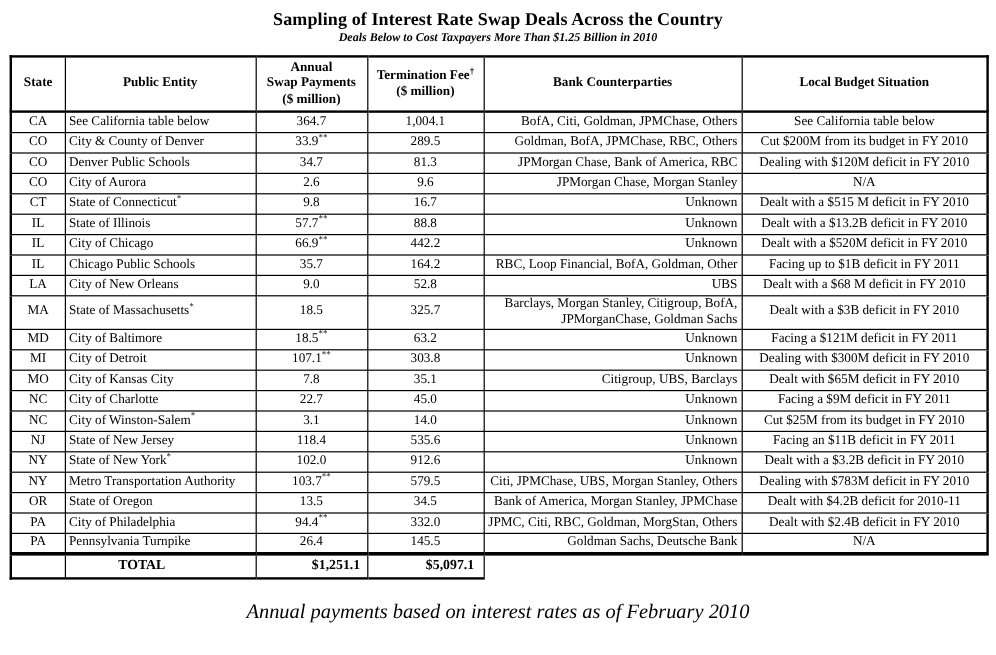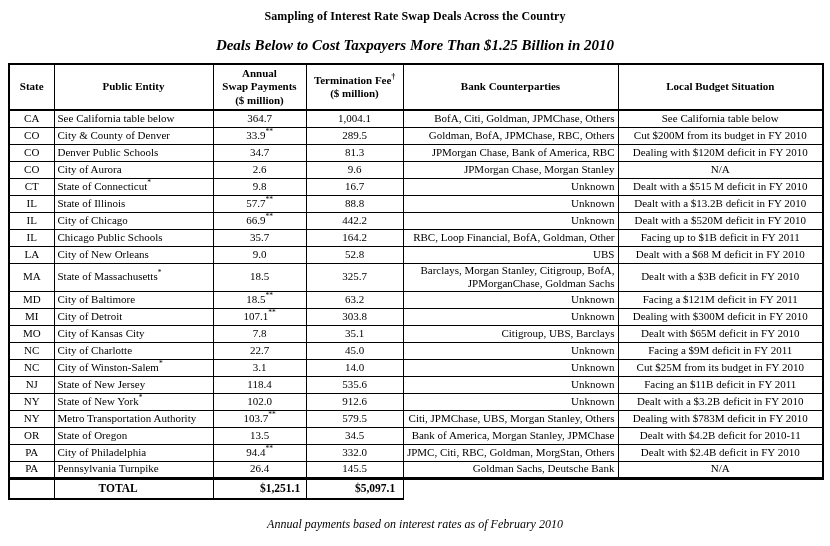--- a/index.html
+++ b/index.html
@@ -1,21 +1,21 @@
 <!DOCTYPE html>
 <html><head>
 <meta charset="utf-8">
 <style>
   html,body{margin:0;padding:0;background:#fff;}
   .page{
     position:relative;width:830px;height:546px;background:#ffffff;
     font-family:"Liberation Serif","DejaVu Serif",serif;color:#000;overflow:hidden;
   }
-  .title{ text-align:center; font-weight:bold; font-size:12px; padding-top:9px; letter-spacing:.1px;}
-  .subtitle{ text-align:center; font-weight:bold; font-style:italic; font-size:15px; margin-top:13px;}
+  .title{ text-align:center; font-weight:bold; font-size:15px; padding-top:9px; letter-spacing:.1px;}
+  .subtitle{ text-align:center; font-weight:bold; font-style:italic; font-size:10px; margin-top:0;}
   table.swap{
     border-collapse:collapse; table-layout:fixed;
     margin:9px 0 0 8px; width:814px;
   }
   table.swap th, table.swap td{
     border:1px solid #000; padding:0 3px; vertical-align:middle;
     font-size:11px; line-height:1.2; overflow:hidden;
   }
   
   tr.hdr th{ border-top:2px solid #000; border-bottom:2px solid #000;}
@@ -28,21 +28,21 @@
   tr.total{ height:21px;}
   tr.total td{ border-bottom:2px solid #000; font-weight:bold; font-size:11.5px;padding-left:44px;}
   tr.total td.blank{ border:none; border-top:3px solid #000;}
   th{ text-align:center; font-weight:bold;}
   td.c{ text-align:center; white-space:nowrap;}
   td.l{ text-align:left; white-space:nowrap;}
   td.banks{ text-align:right; font-size:9.5px; white-space:normal; line-height:1.15;}
   td.budget{ text-align:center; font-size:10.5px; white-space:nowrap;}
   sup{ font-size:7.5px; line-height:0;}
   .hline{ display:block;}
-  .footer{ text-align:center; font-style:italic; font-size:12px; margin-top:17px;}
+  .footer{ text-align:center; font-style:italic; font-size:17px; margin-top:17px;}
 </style>
 </head>
 <body>
 
 <div class="page">
   <div class="title">Sampling of Interest Rate Swap Deals Across the Country</div>
   <div class="subtitle">Deals Below to Cost Taxpayers More Than $1.25 Billion in 2010</div>
 
   <table class="swap">
     <colgroup>

